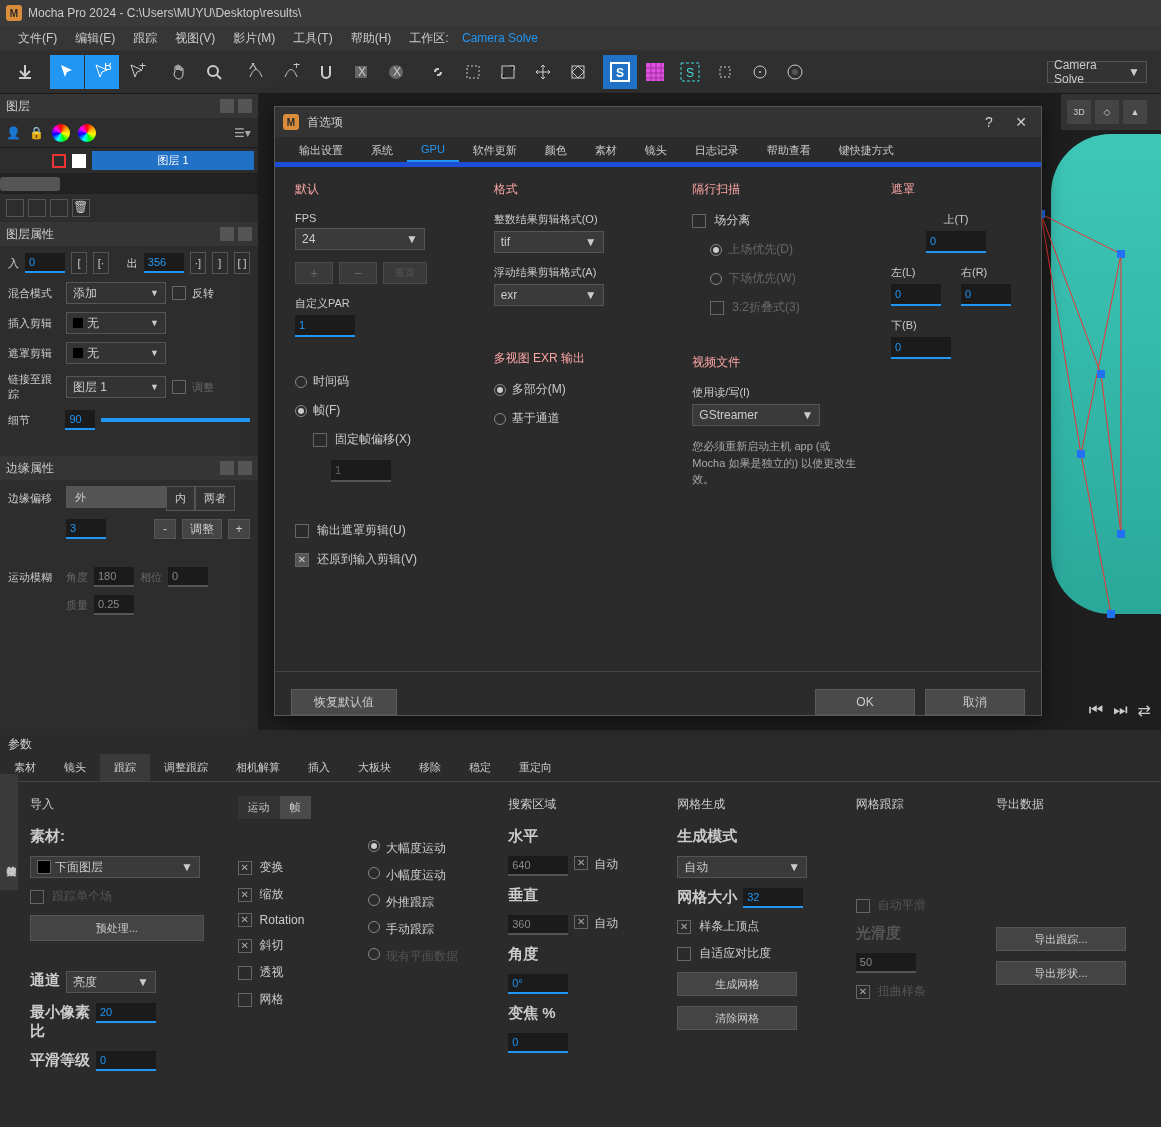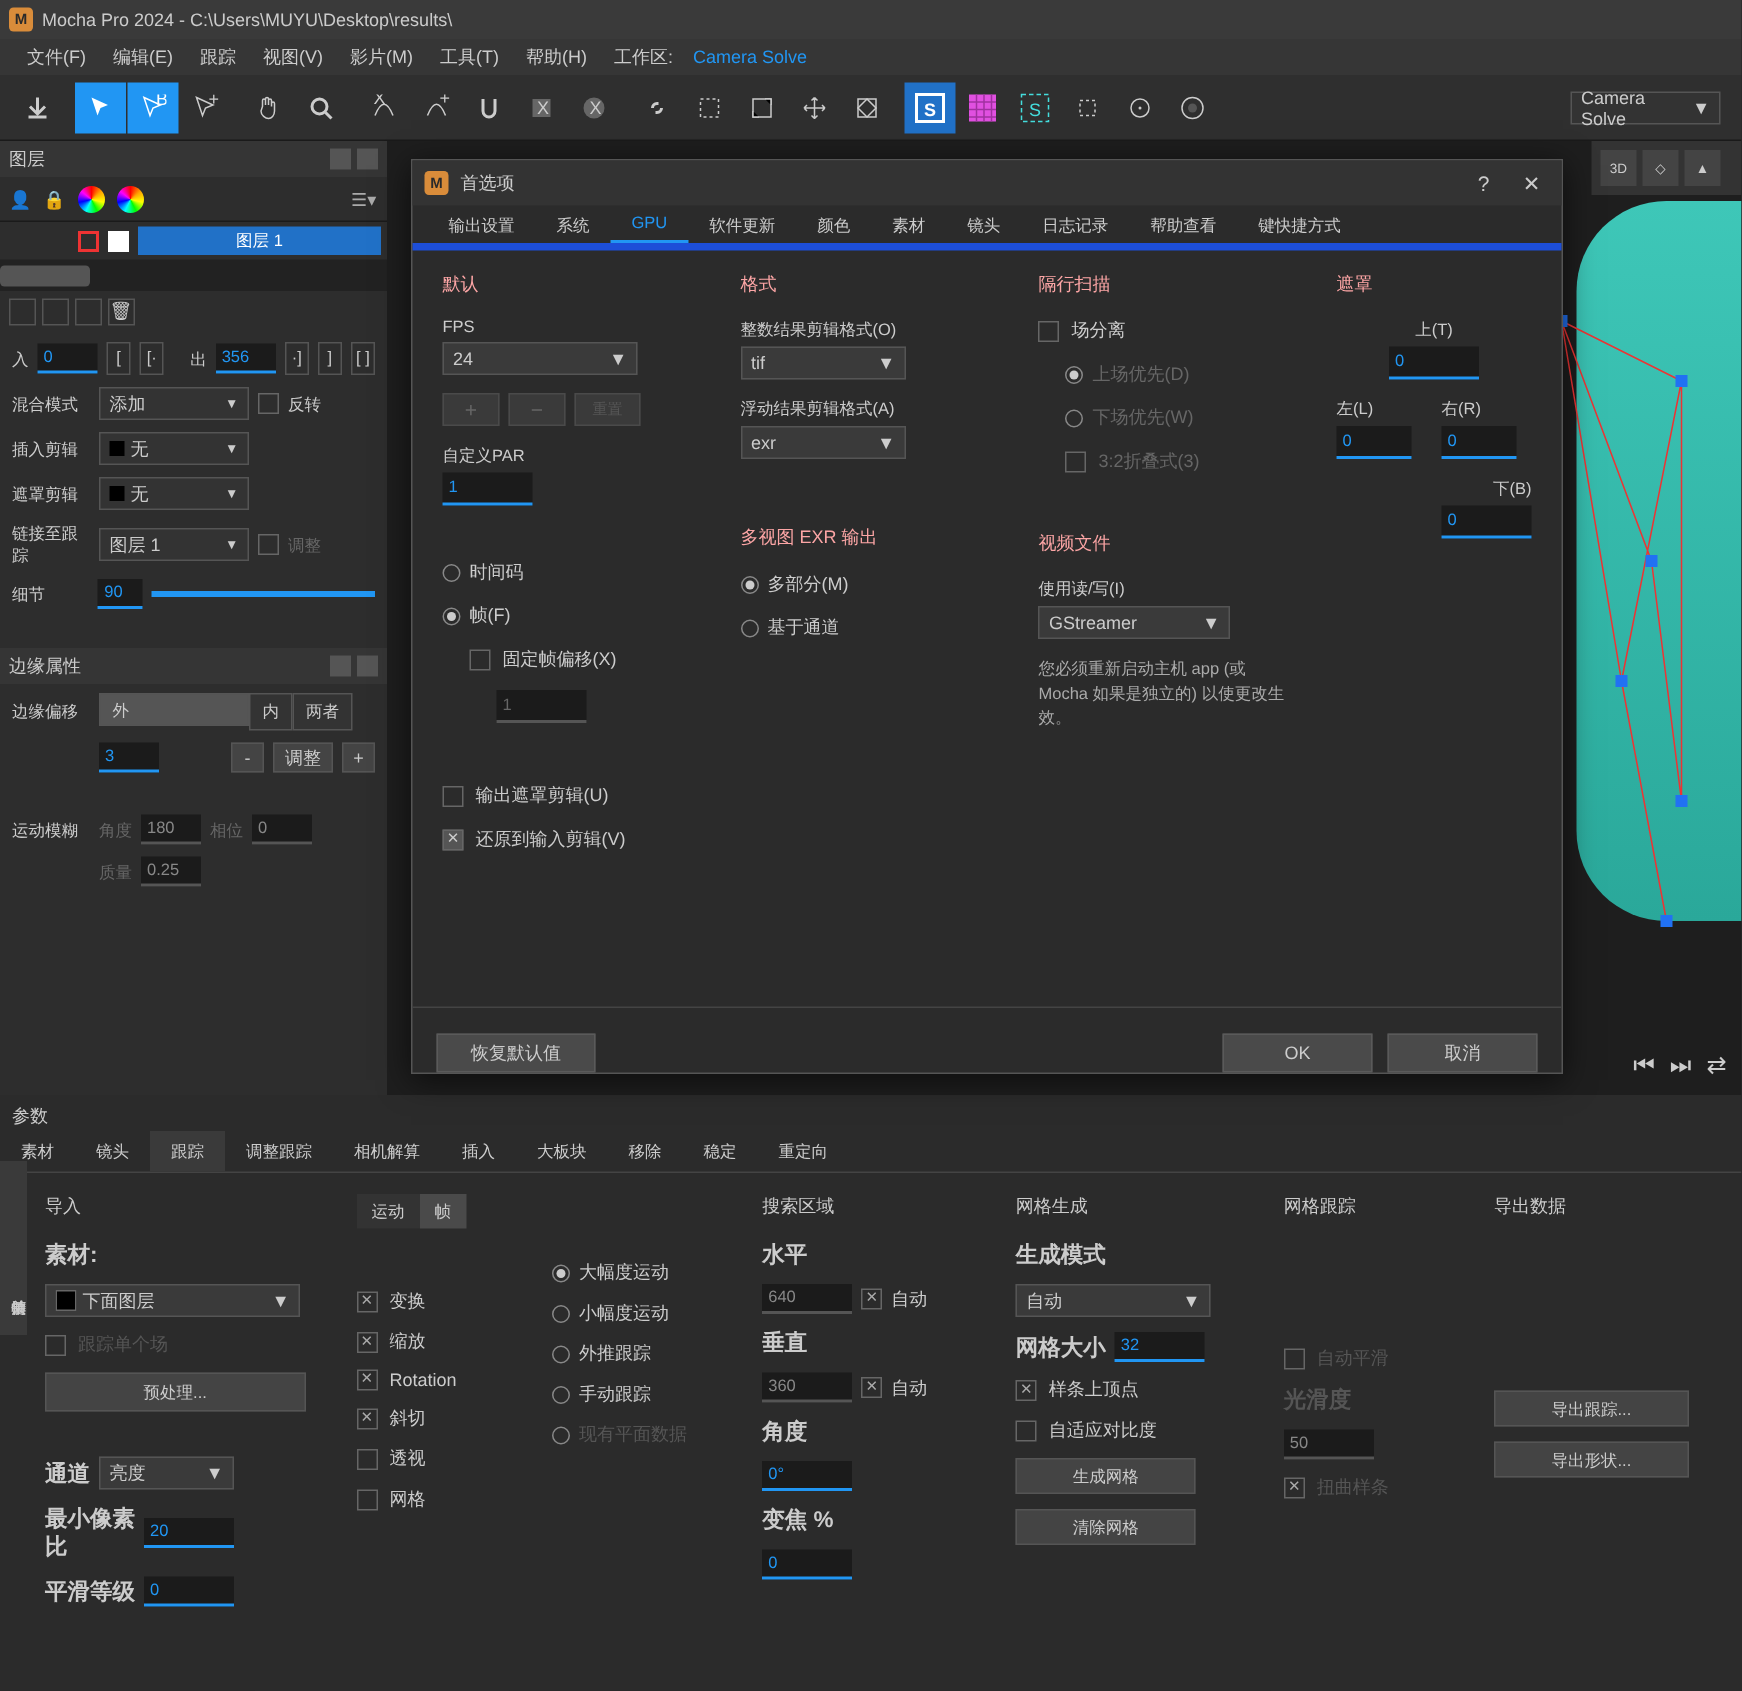--- a/index.html
+++ b/index.html
@@ -95,21 +95,21 @@
 .pcol .chk-row{display:flex;align-items:center;gap:8px;font-size:11px;}
 .pcol .chk{width:14px;height:14px;border:1px solid #666;}
 .pcol .chk.on::after{content:'✕';font-size:10px;display:block;text-align:center;line-height:12px;color:#aaa;}
 .pcol .radio{width:12px;height:12px;border-radius:50%;border:1px solid #888;display:inline-block;}
 .pcol .radio.on::after{content:'';display:block;width:6px;height:6px;background:#ccc;border-radius:50%;margin:2px;}
 .pcol .sub-tabs{display:flex;}
 .pcol .sub-tabs .st{padding:4px 10px;background:#333;font-size:11px;}
 .pcol .sub-tabs .st.active{background:#4a4a4a;}
 .pcol input.num{width:60px;height:20px;background:#1b1b1b;border:none;border-bottom:2px solid #2196f3;color:#2196f3;padding:0 4px;font-size:11px;}
 .pcol input.num.gray{border-bottom-color:#555;color:#888;}
-.pcol .row{display:flex;align-items:center;gap:6px;font-size:11px;}
+.pcol .row{display:flex;gap:6px;font-size:11px;}
 .pcol .lbl{font-size:15px;font-weight:bold;}
 .pcol .sel{height:22px;width:130px;background:#3a3a3a;border:1px solid #555;display:flex;align-items:center;justify-content:space-between;padding:0 6px;font-size:11px;}
 .pcol .btn-mid{height:24px;width:120px;background:#444;border:1px solid #555;display:flex;align-items:center;justify-content:center;font-size:11px;}
 .pcol .disabled{color:#555;}
 .vtab{position:absolute;left:0;top:790px;width:18px;height:90px;background:#3a3a3a;writing-mode:vertical-rl;text-align:center;font-size:10px;padding-top:6px;}
 svg{vertical-align:middle;}
 </style>
 </head>
 <body>
 
@@ -321,20 +321,27 @@
     <div class="layers-scroll">
         <div class="thumb"></div>
       </div>
     <div class="layer-btns">
       <span class="lb"></span>
       <span class="lb"></span>
       <span class="lb"></span>
       <span class="lb">🗑</span>
     </div>
 
+    <div class="panel-hdr">
+      <span>图层属性</span>
+      <span class="hicons">
+          <span class="hicon"></span>
+          <span class="hicon"></span>
+        </span>
+    </div>
     <div class="prop-body">
       <div class="prow">
         <span class="lbl2">入</span>
         <input type="text" value="0" style="">
         <span class="btn-seg">[</span>
         <span class="btn-seg">[·</span>
         <span style="width:8px"></span>
         <span class="lbl2">出</span>
         <input type="text" value="356" style="">
         <span class="btn-seg">·]</span>
@@ -557,21 +564,21 @@
       <div class="grid2">
         <div class="fld">
             <span class="l">左(L)</span>
             <input class="num sm" style="width: 50px;" type="text" value="0">
           </div>
         <div class="fld">
             <span class="l">右(R)</span>
             <input class="num sm" style="width: 50px;" type="text" value="0">
           </div>
       </div>
-      <div class="fld" style="align-items:flex-end">
+      <div class="fld" style="align-items:flex-start">
         <span class="l">下(B)</span>
         <input class="num sm" type="text" value="0" style="">
       </div>
     </div>
   </div>
   <div class="dialog-footer">
     <span class="btn">恢复默认值</span>
     <span class="spacer"></span>
     <span class="btn" style="width:100px;justify-content:center">OK</span>
     <span class="btn" style="width:100px;justify-content:center">取消</span>

